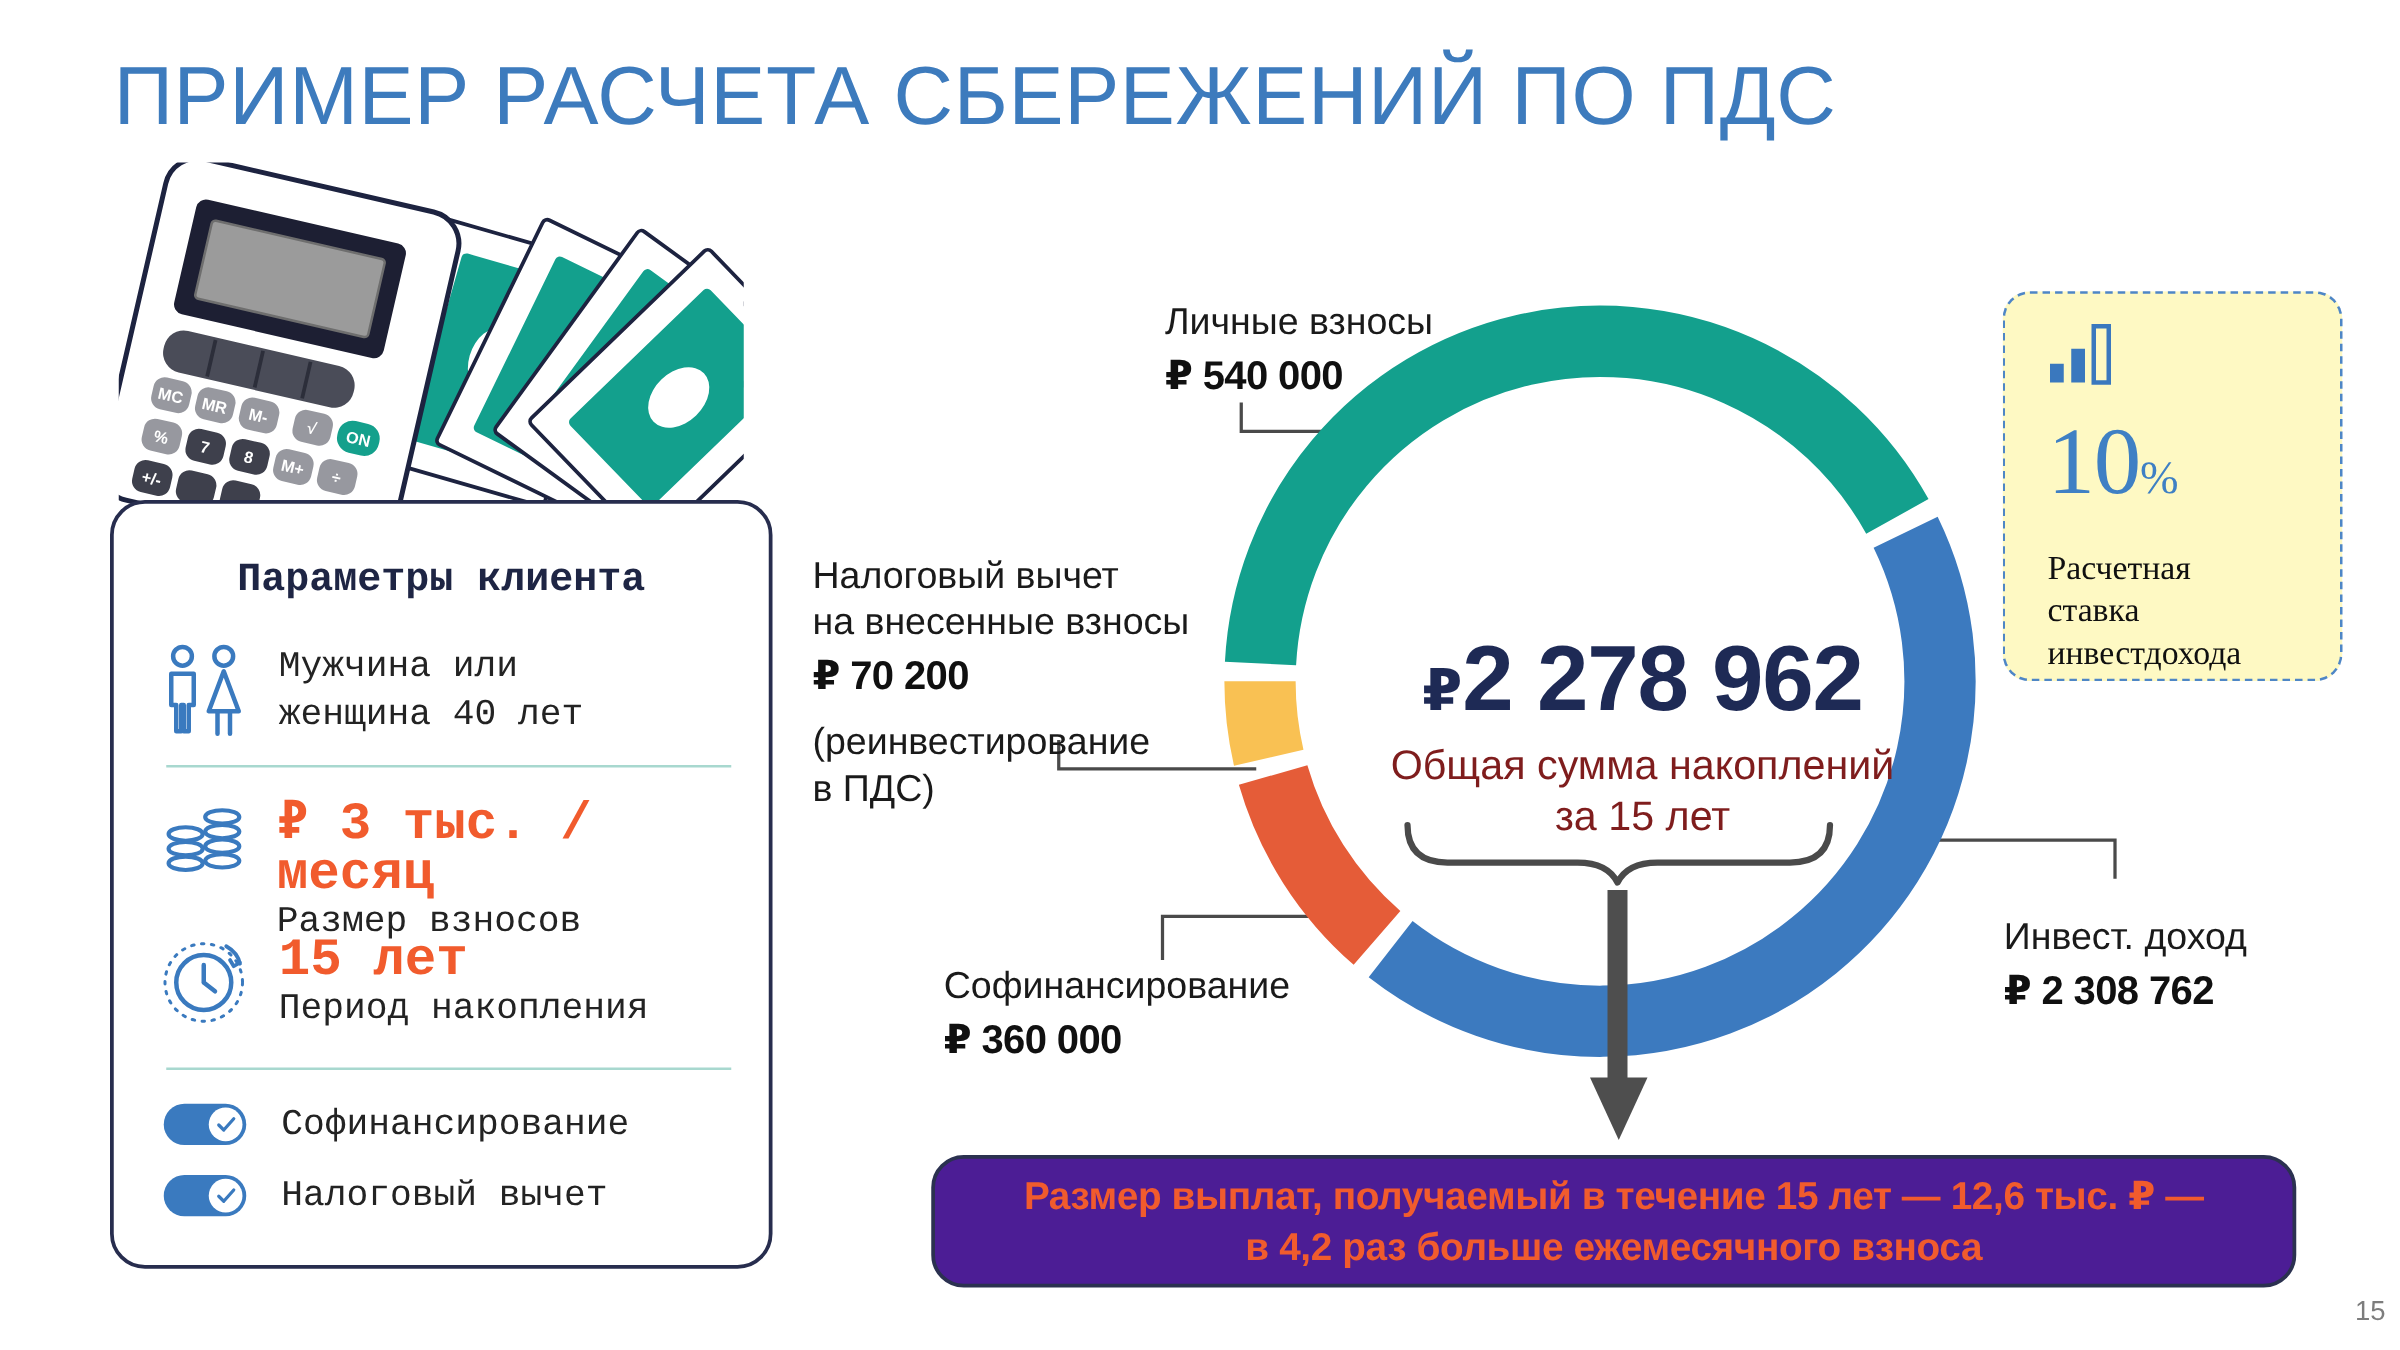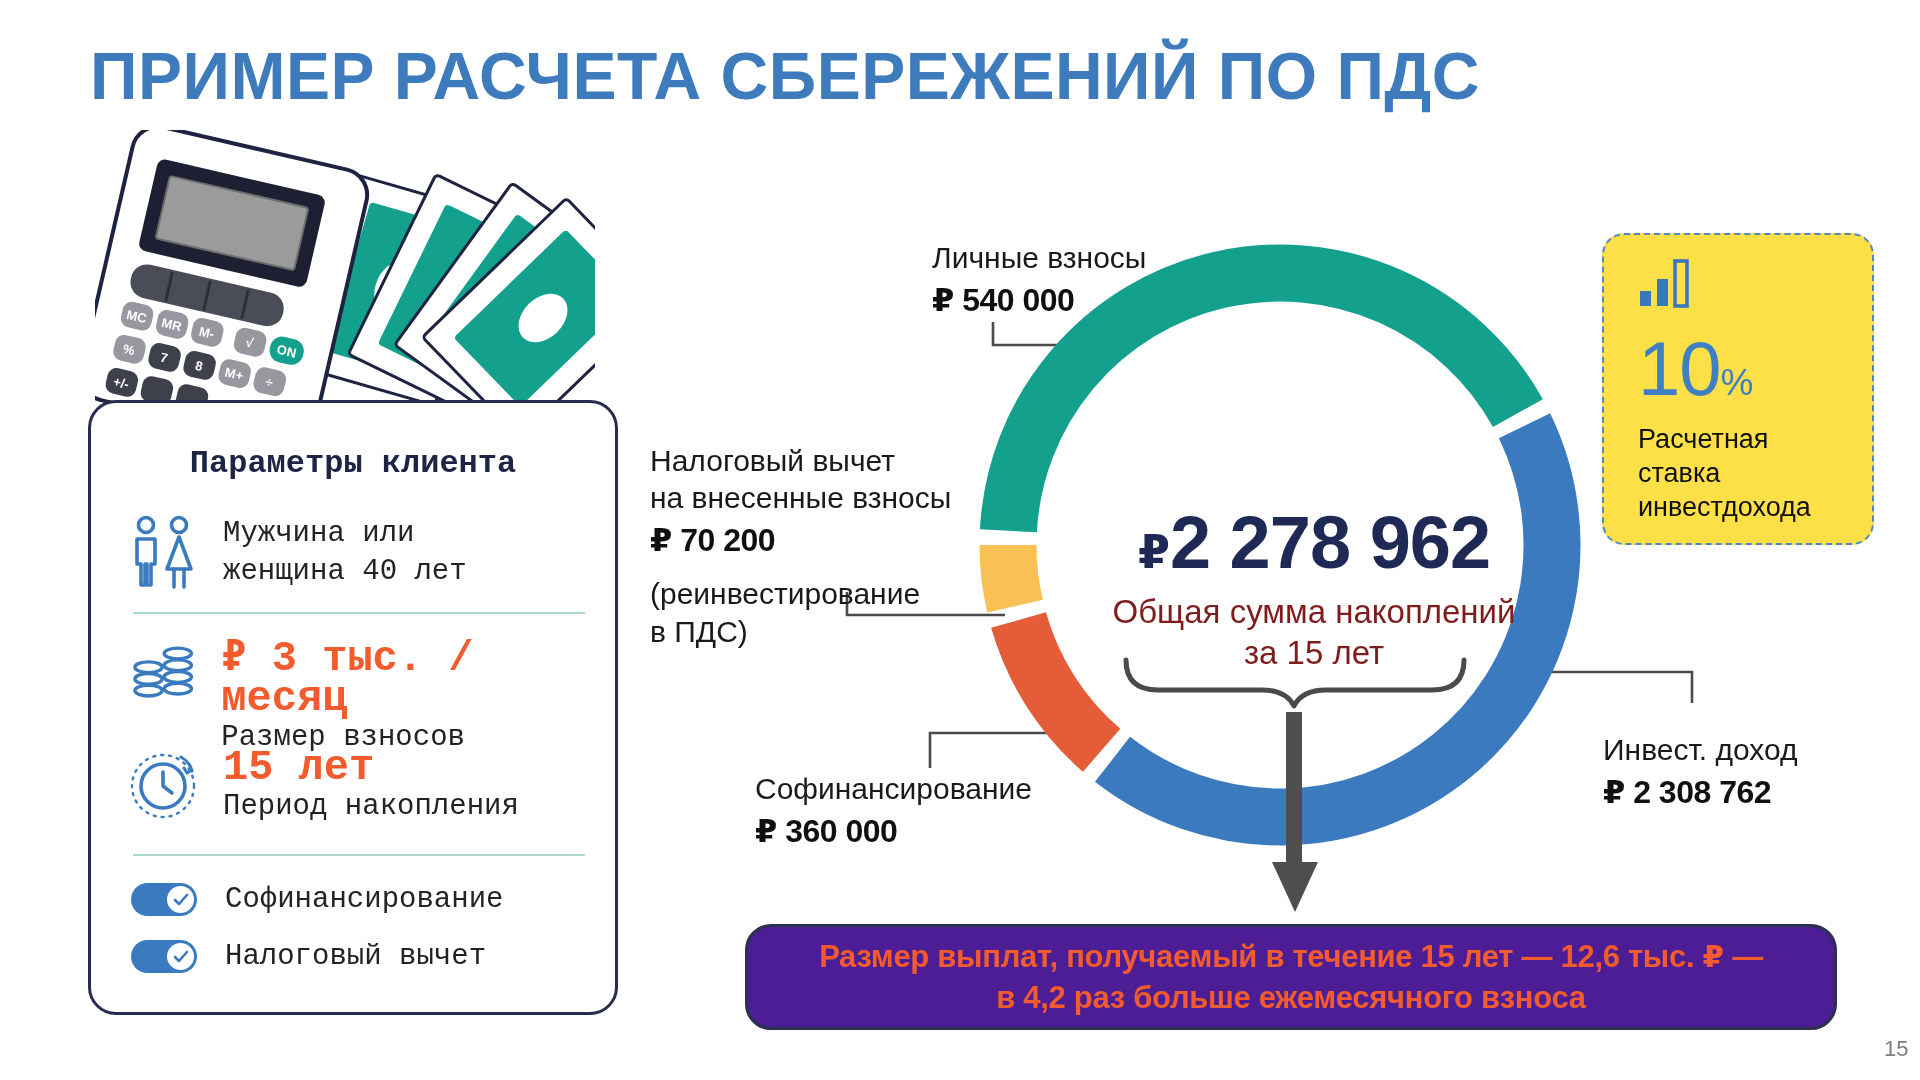--- a/index.html
+++ b/index.html
@@ -1,21 +1,21 @@
 <!DOCTYPE html>
 <html lang="ru"><head>
 <meta charset="utf-8">
 <style>
   * { margin:0; padding:0; box-sizing:border-box; }
   html,body { background:#ffffff; }
   body { font-family:"Liberation Sans","DejaVu Sans",sans-serif; }
   .stage { position:relative; width:1920px; height:1080px; background:#ffffff; overflow:hidden; }
 
   .title { position:absolute; left:90px; top:38px; width:1380px; text-align:center;
-           font-size:66px; font-weight:bold; color:#3d7bbd; letter-spacing:0.5px; white-space:nowrap; }
+           font-size:66px; font-weight:normal; color:#3d7bbd; letter-spacing:0.5px; white-space:nowrap; }
 
   
   .illus { position:absolute; left:95px; top:130px; width:500px; height:280px; z-index:1; }
 
   
   .card { position:absolute; left:88px; top:400px; width:530px; height:615px; background:#ffffff;
           border:3px solid #272d4e; border-radius:28px; z-index:2;font-family:Liberation Mono, monospace; }
   .card h2 { position:absolute; left:0; top:42px; width:100%; text-align:center;
              font-size:32px; font-weight:bold; color:#1e2544; }
   .crow { position:absolute; left:38px; display:flex; align-items:flex-start; }
@@ -38,26 +38,26 @@
   .center-line .rub { font-size:46px; font-weight:bold; vertical-align:baseline; }
   .center-line .amount { font-size:74px; font-weight:bold; letter-spacing:-1px; }
   .center-cap { margin-top:6px; font-size:33px; color:#7f1d1d; line-height:41px; }
 
   .seg-label { position:absolute; z-index:1; }
   .seg-label .l { font-size:30px; color:#1a1a1a; line-height:37px; }
   .seg-label .v { font-size:32px; font-weight:bold; color:#101010; margin-top:5px; letter-spacing:-0.5px; }
   .seg-label .note { font-size:30px; color:#1a1a1a; line-height:38px; margin-top:16px; }
 
   
-  .rate-box { position:absolute; left:1602px; top:233px; width:272px; height:312px; background:#fde047;
-              border:2px dashed #4e86c6; border-radius:22px; padding:22px 20px 0 34px; z-index:1; }
+  .rate-box { position:absolute; left:1602px; top:233px; width:272px; height:312px; background:#fef9c3;
+              border:2px dashed #4e86c6; border-radius:22px; padding:22px 20px 0 34px; z-index:1;font-family:Liberation Serif, serif; }
   .rate-val { margin-top:10px; white-space:nowrap; }
   .rate-val .big { font-size:76px; color:#3f80c4; letter-spacing:-1px; }
   .rate-val .pct { font-size:37px; color:#3f80c4; }
-  .rate-label { margin-top:10px; font-size:27px; color:#101010; line-height:34px; }
+  .rate-label { margin-top:24px; font-size:27px; color:#101010; line-height:34px; }
 
   
   .payout { position:absolute; left:745px; top:924px; width:1092px; height:106px; background:#4c1d95;
             border:3px solid #2b3150; border-radius:26px; display:flex; flex-direction:column;
             align-items:center; justify-content:center; z-index:1; }
   .payout div { font-size:31px; font-weight:bold; color:#f15b2d; line-height:41px;
                 letter-spacing:-0.3px; text-align:center; white-space:nowrap; }
 
   .pagenum { position:absolute; left:1884px; top:1036px; font-size:22px; color:#7d7d7d; }
 </style>

